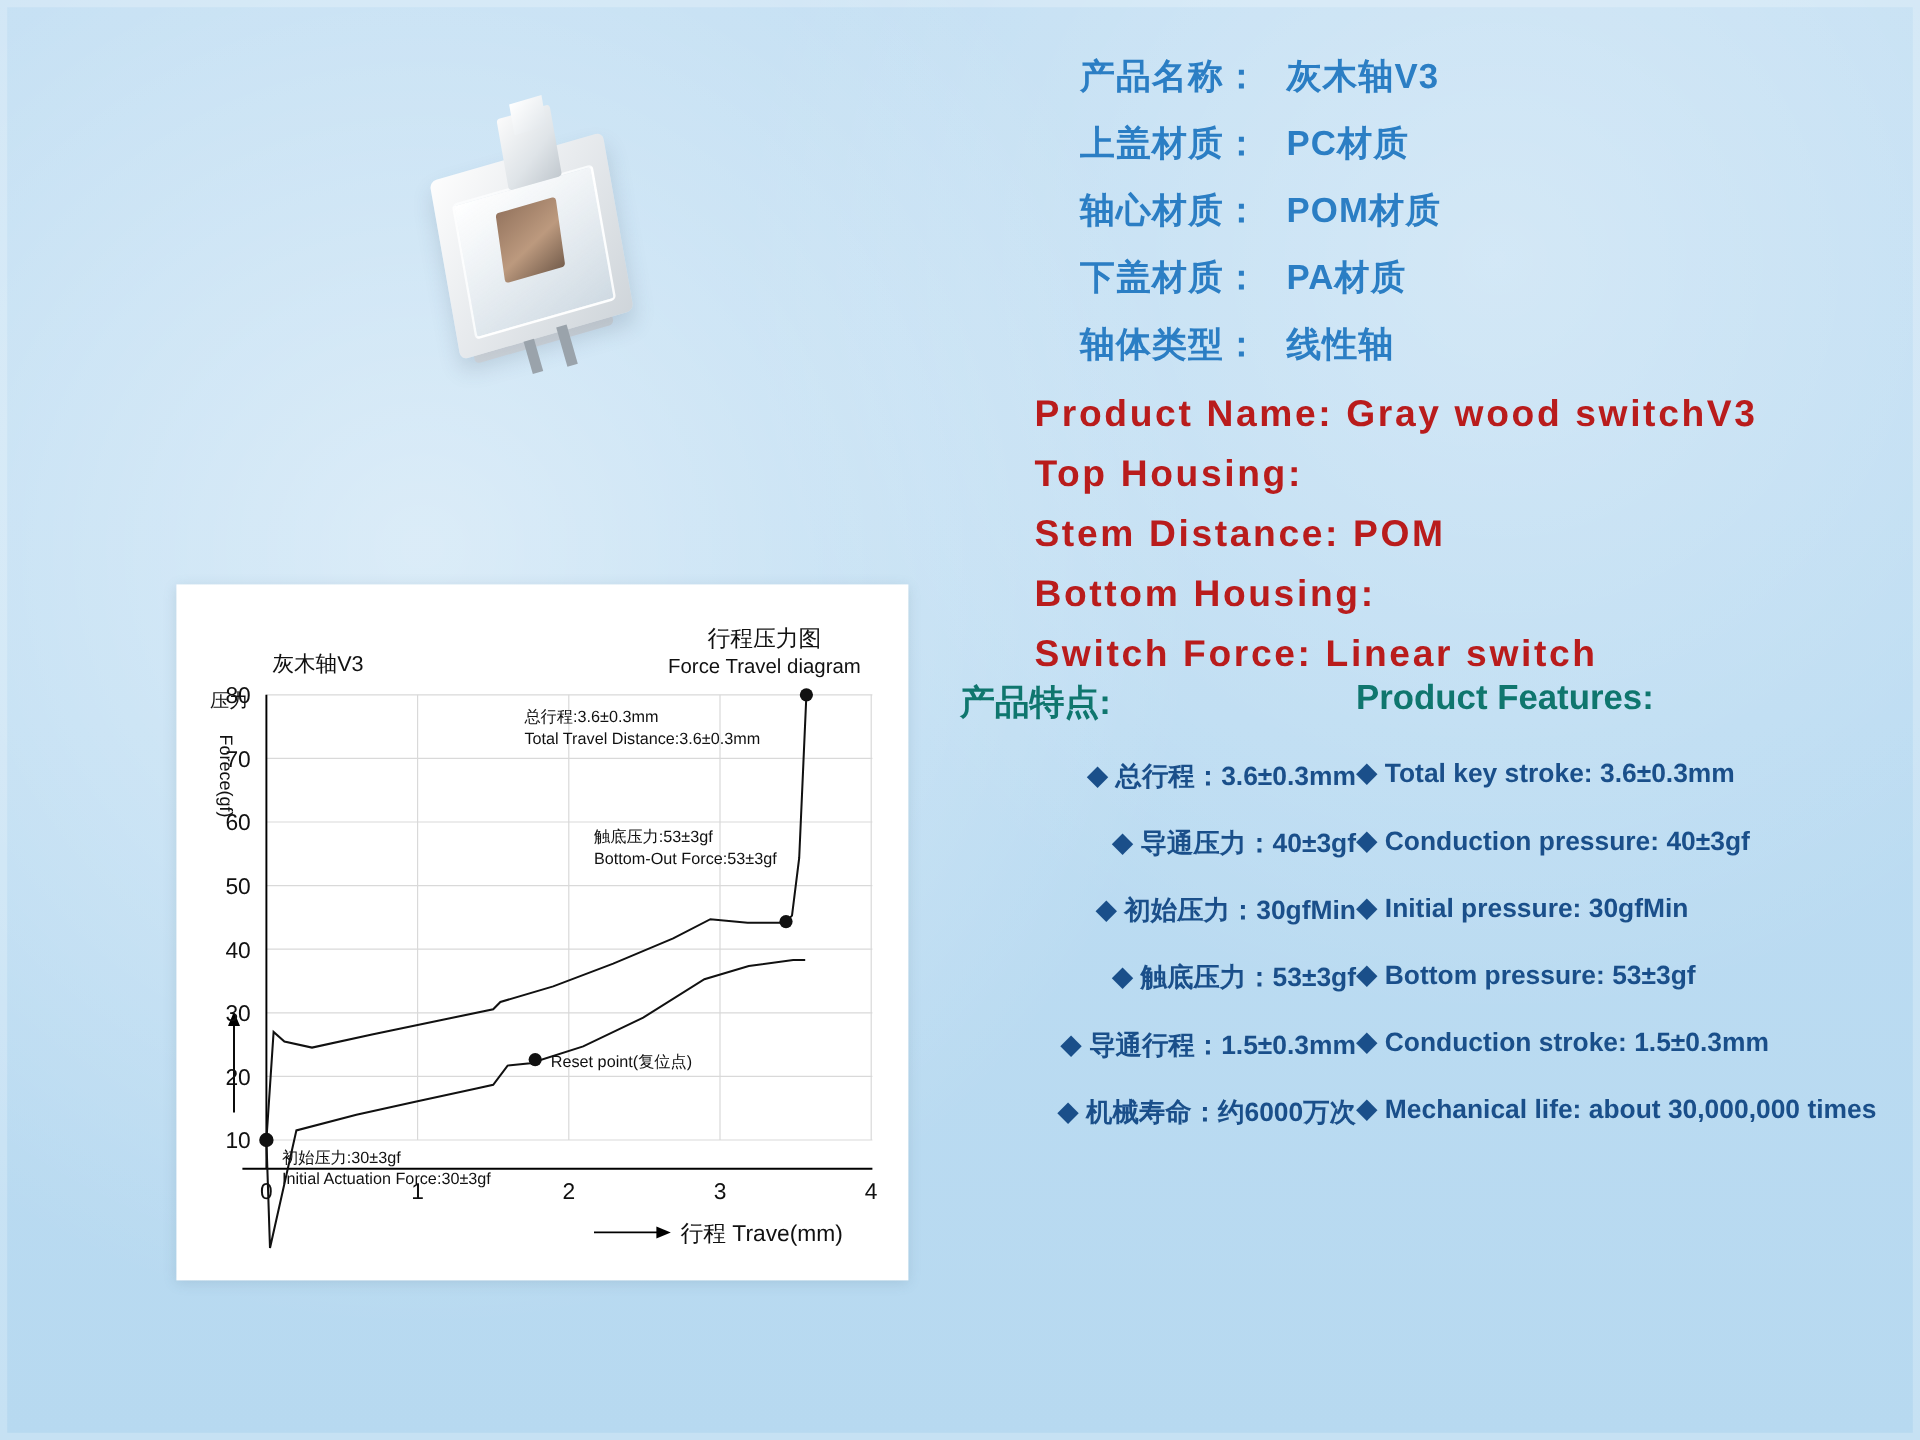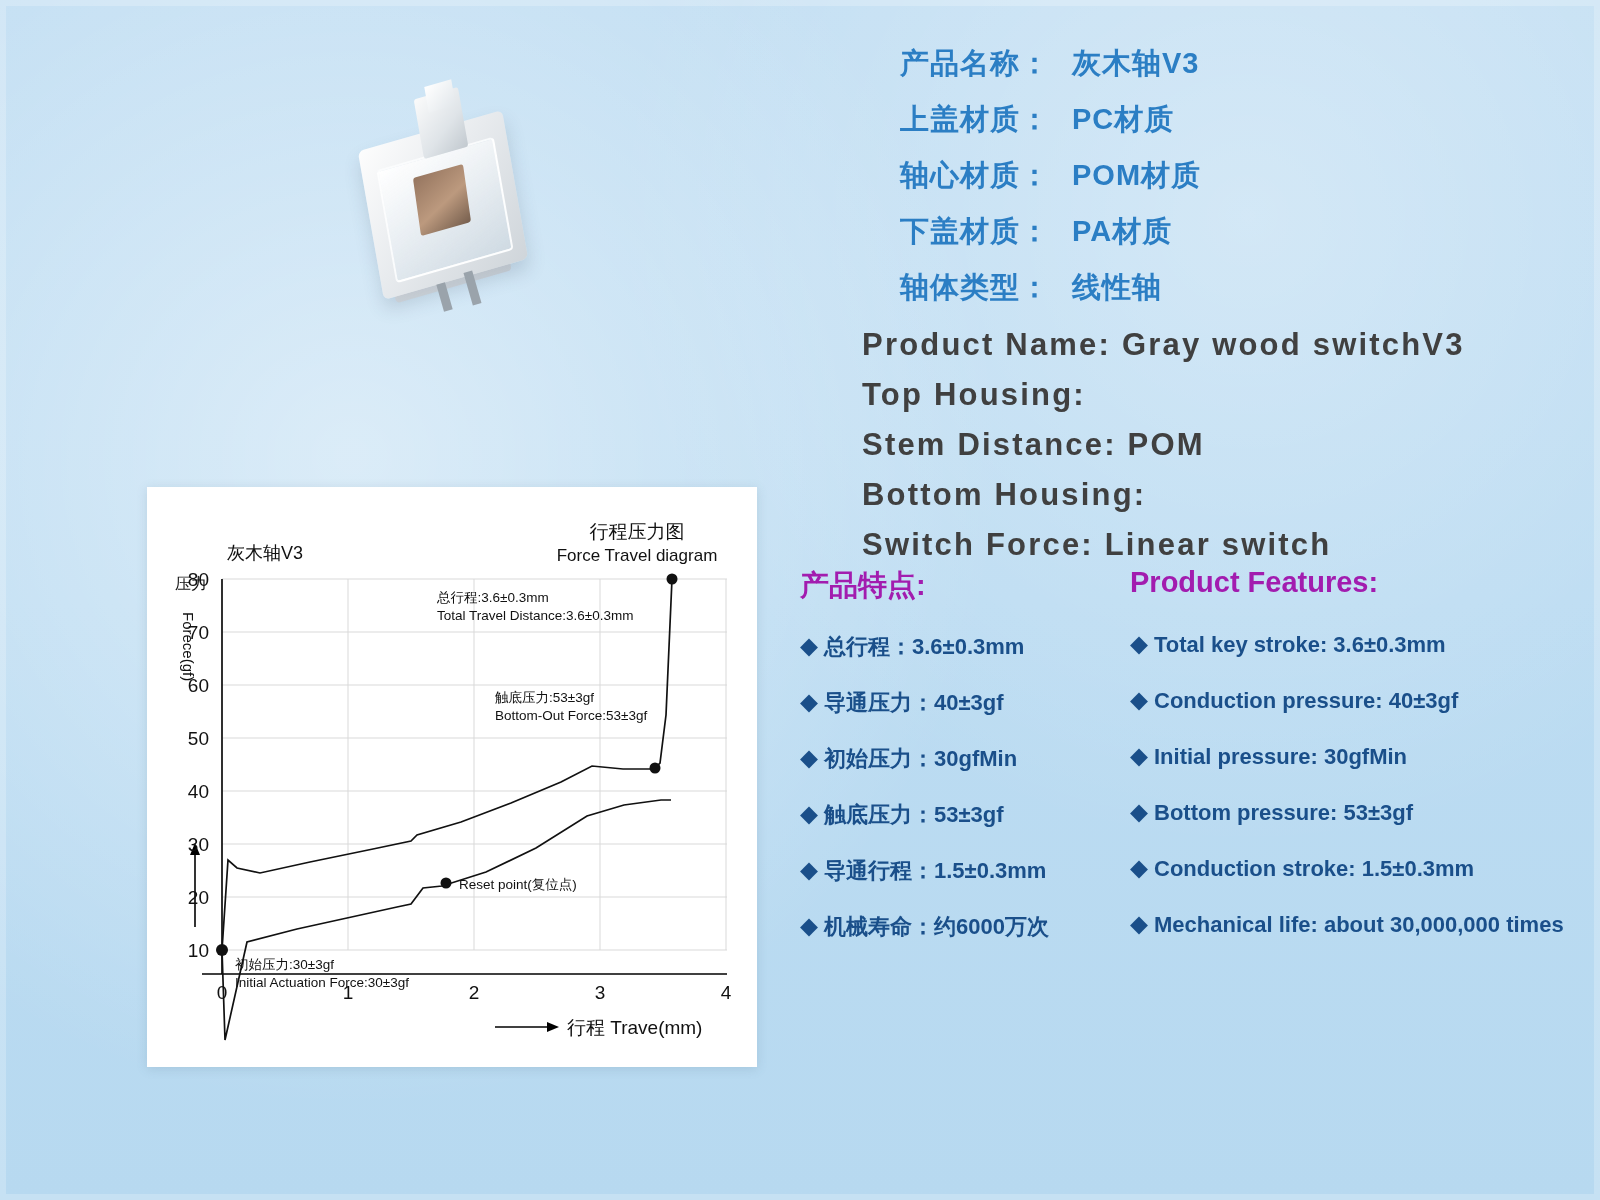--- a/index.html
+++ b/index.html
@@ -143,56 +143,57 @@
 
   .en-block {
     position: absolute;
     left: 862px;
     top: 320px;
     width: 720px;
   }
   .en-line {
     font-size: 31px;
     font-weight: bold;
-    color: #404040;
+    color: #b91c1c;
     letter-spacing: 2.2px;
     line-height: 50px;
     white-space: nowrap;
     font-family: "Liberation Sans", sans-serif;
   }
 
   
   .features {
     position: absolute;
     left: 800px;
     top: 566px;
     width: 800px;
   }
   .feat-head {
     display: flex;
   }
   .feat-head .h-cn,
   .feat-head .h-en {
     font-size: 29px;
     font-weight: bold;
-    color: #a21caf;
+    color: #0f766e;
   }
   .feat-head .h-cn { width: 330px; }
   .feat-list {
     margin-top: 26px;
   }
   .feat-row {
     display: flex;
     margin-bottom: 26px;
   }
   .feat-cn, .feat-en {
     font-size: 22px;
     font-weight: bold;
     color: #1a4f8a;
     white-space: nowrap;
+    text-align: right;
   }
   .feat-cn { width: 330px; }
   .bullet {
     color: #1a4f8a;
     margin-right: 6px;
     font-size: 18px;
   }
 </style>
 </head>
 <body>

